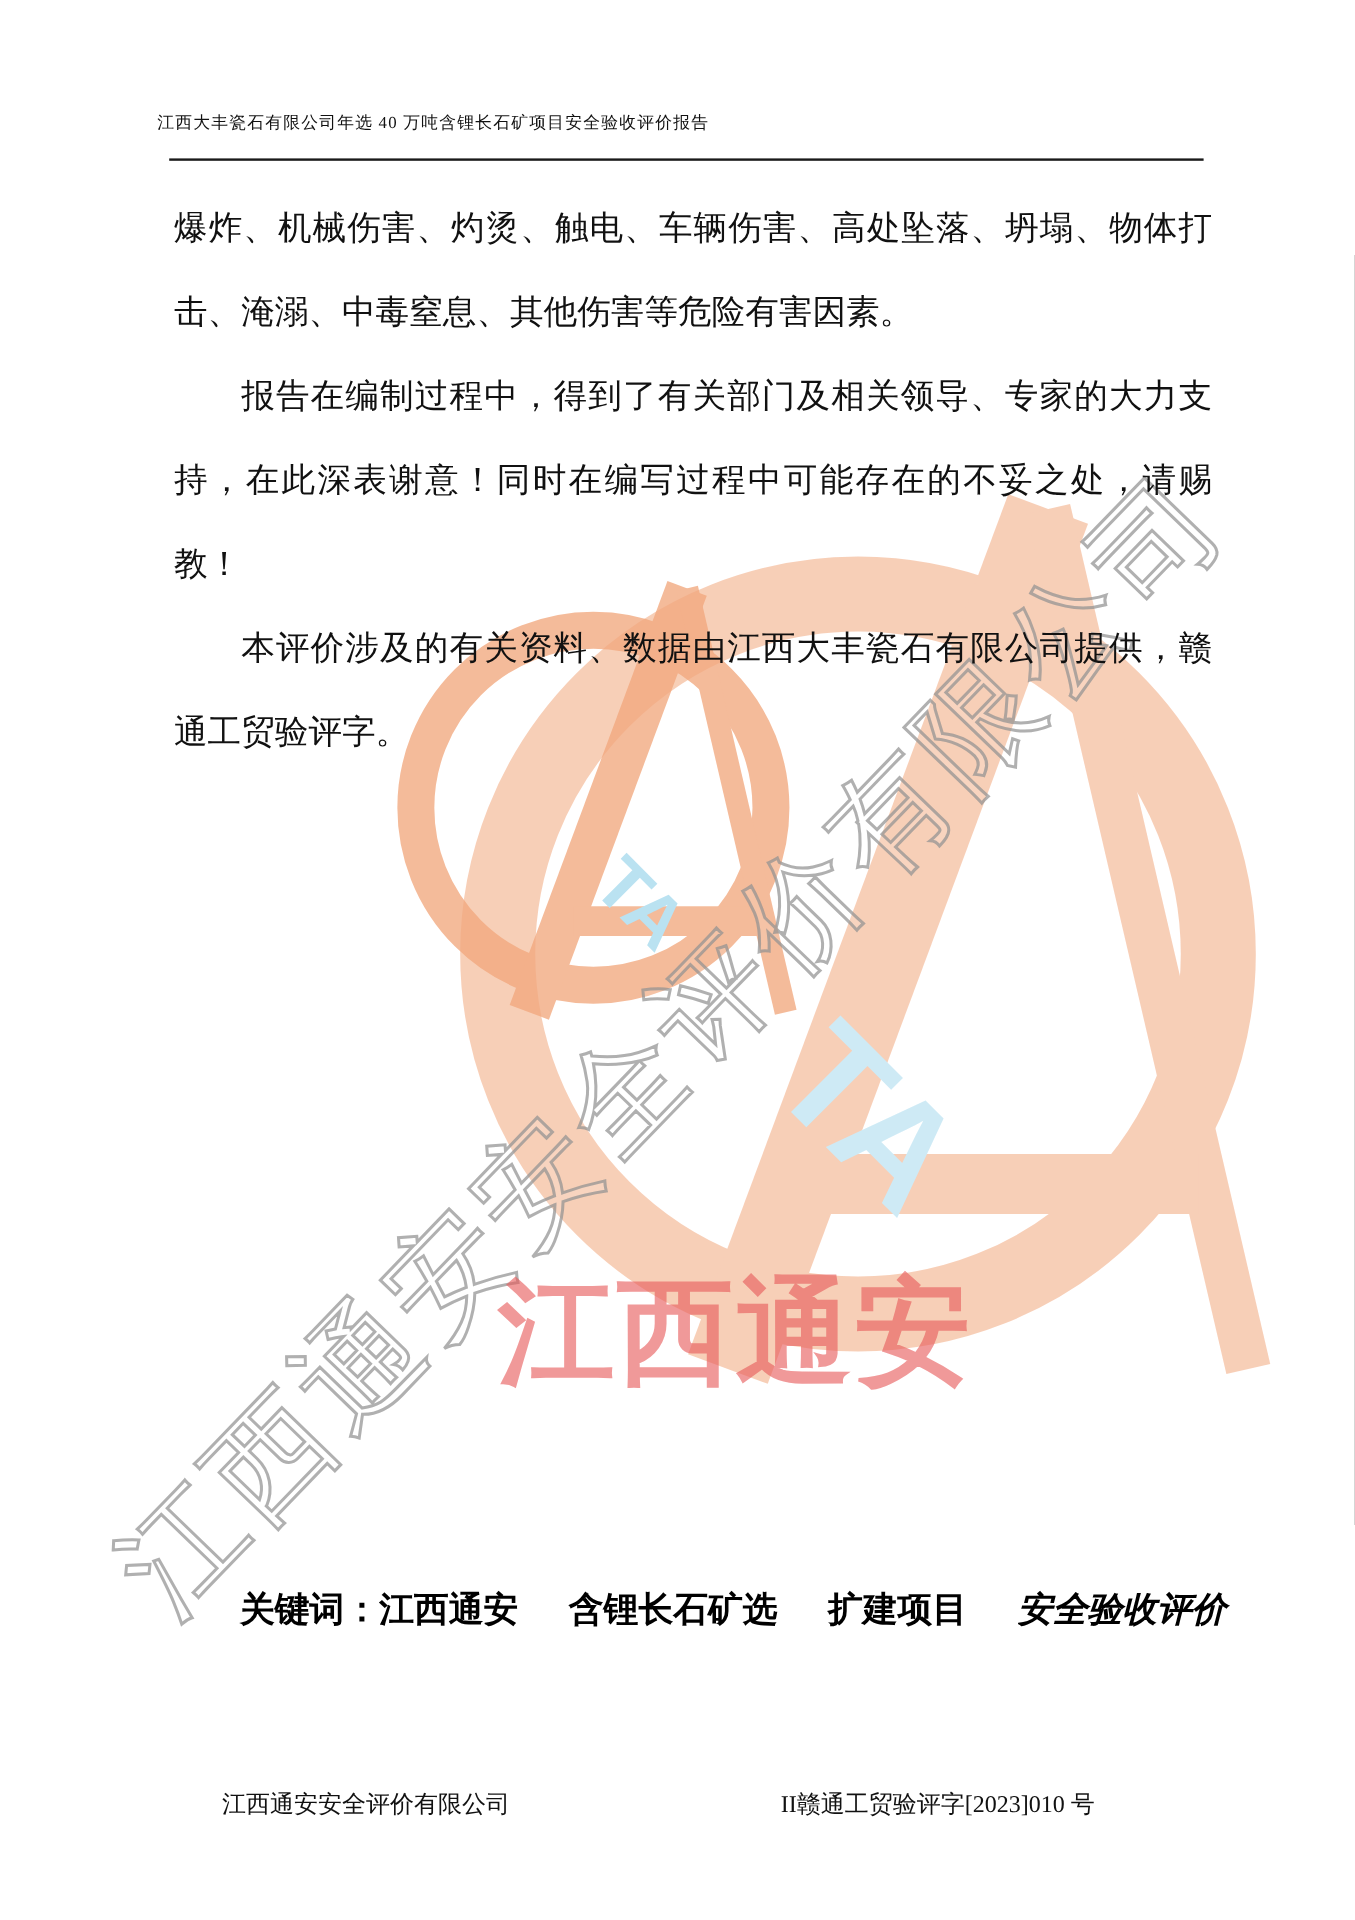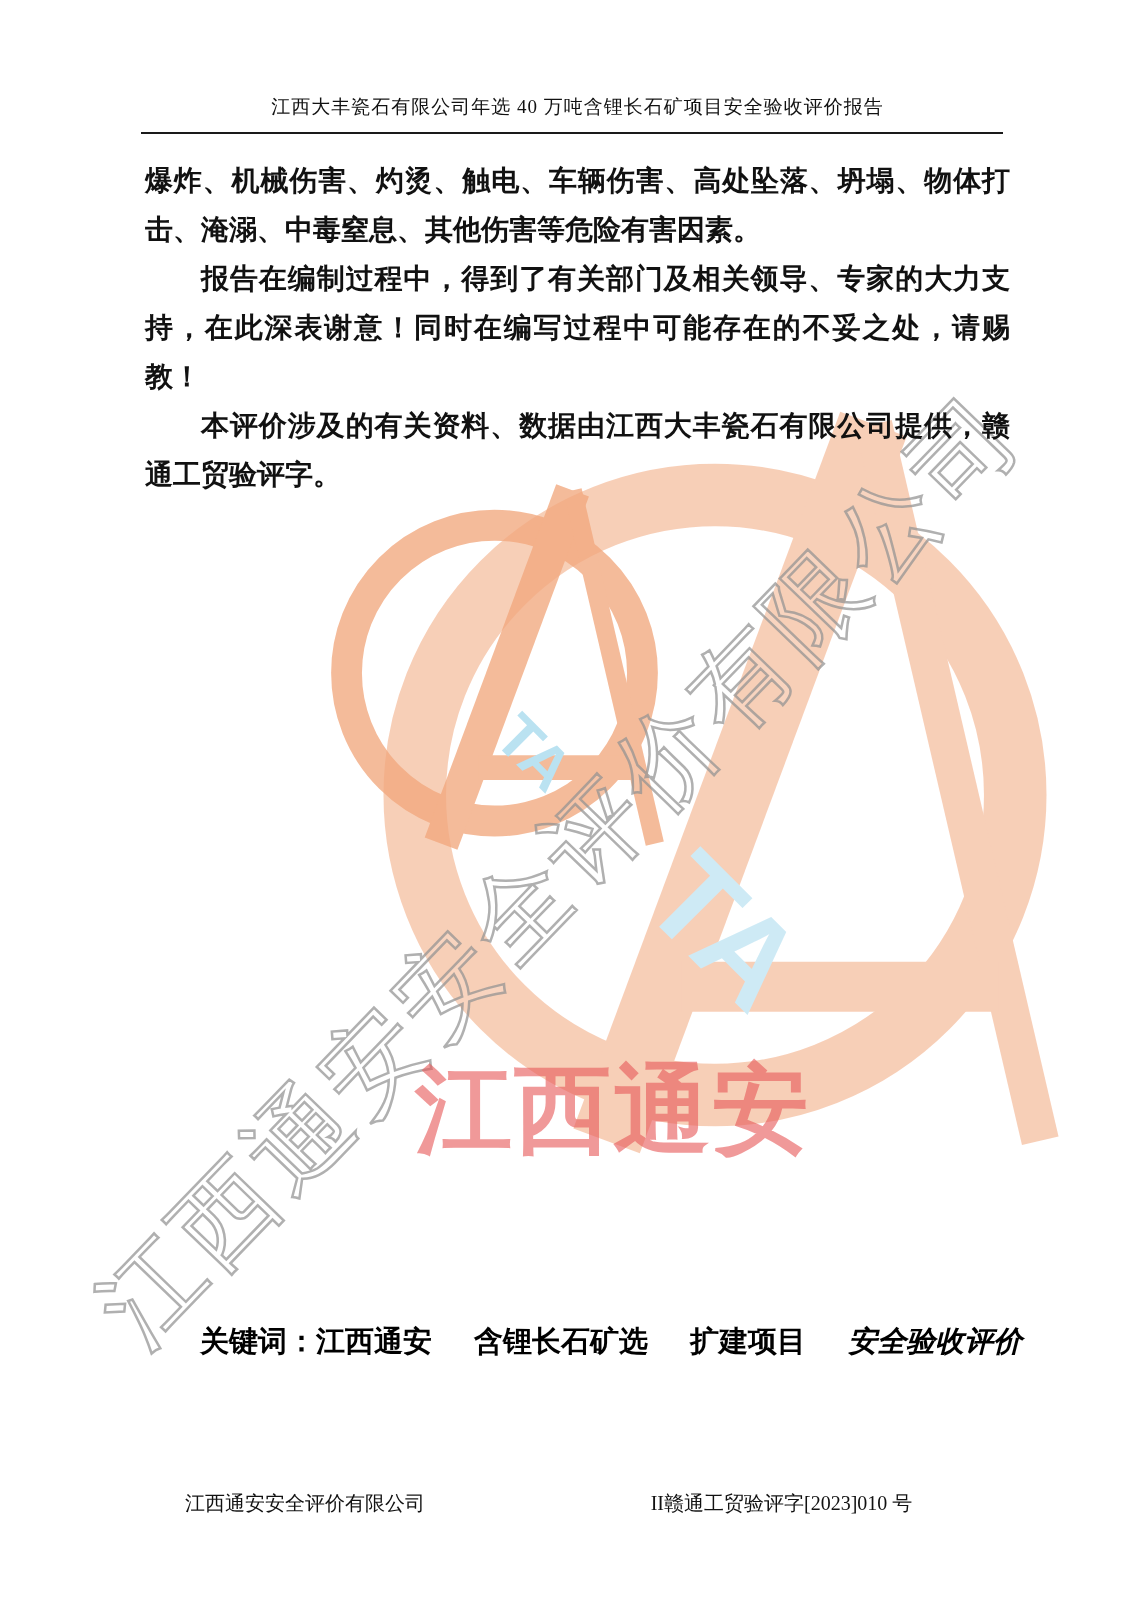--- a/index.html
+++ b/index.html
@@ -31,31 +31,31 @@
   .red-stamp{
     left:415px;top:1046px;
     font-size:97px;font-weight:bold;letter-spacing:2px;white-space:nowrap;
     color:var(--stamp-color,rgba(233,92,92,0.65));
     opacity:.62;
     font-family:"Liberation Sans","DejaVu Sans",sans-serif;
   }
   
   .content{position:relative;z-index:1;}
   .header{
-    position:absolute;left:145px;top:94px;width:865px;
-    text-align:center;font-size:19px;letter-spacing:1px;
+    position:absolute;left:131px;top:94px;width:865px;
+    text-align:left;font-size:14px;letter-spacing:1px;
   }
   .header-rule{
     position:absolute;left:141px;top:132px;width:862px;height:2px;
     background:#1a1a1a;
   }
   .body-text{
     position:absolute;left:145px;top:156px;width:865px;
-    font-size:28px;line-height:49px;
-    text-align:justify;text-justify:inter-ideograph;font-weight:bold;
+    font-size:28px;line-height:70px;
+    text-align:justify;text-justify:inter-ideograph;
   }
   .para{margin:0;}
   .para.indent{text-indent:2em;}
   .keywords{
     position:absolute;left:200px;top:1322px;width:810px;
     font-size:29px;font-weight:bold;white-space:nowrap;
     font-family:"Liberation Sans","DejaVu Sans",sans-serif;
     color:#000;
   }
   .keywords .kw{margin-right:42px;}

